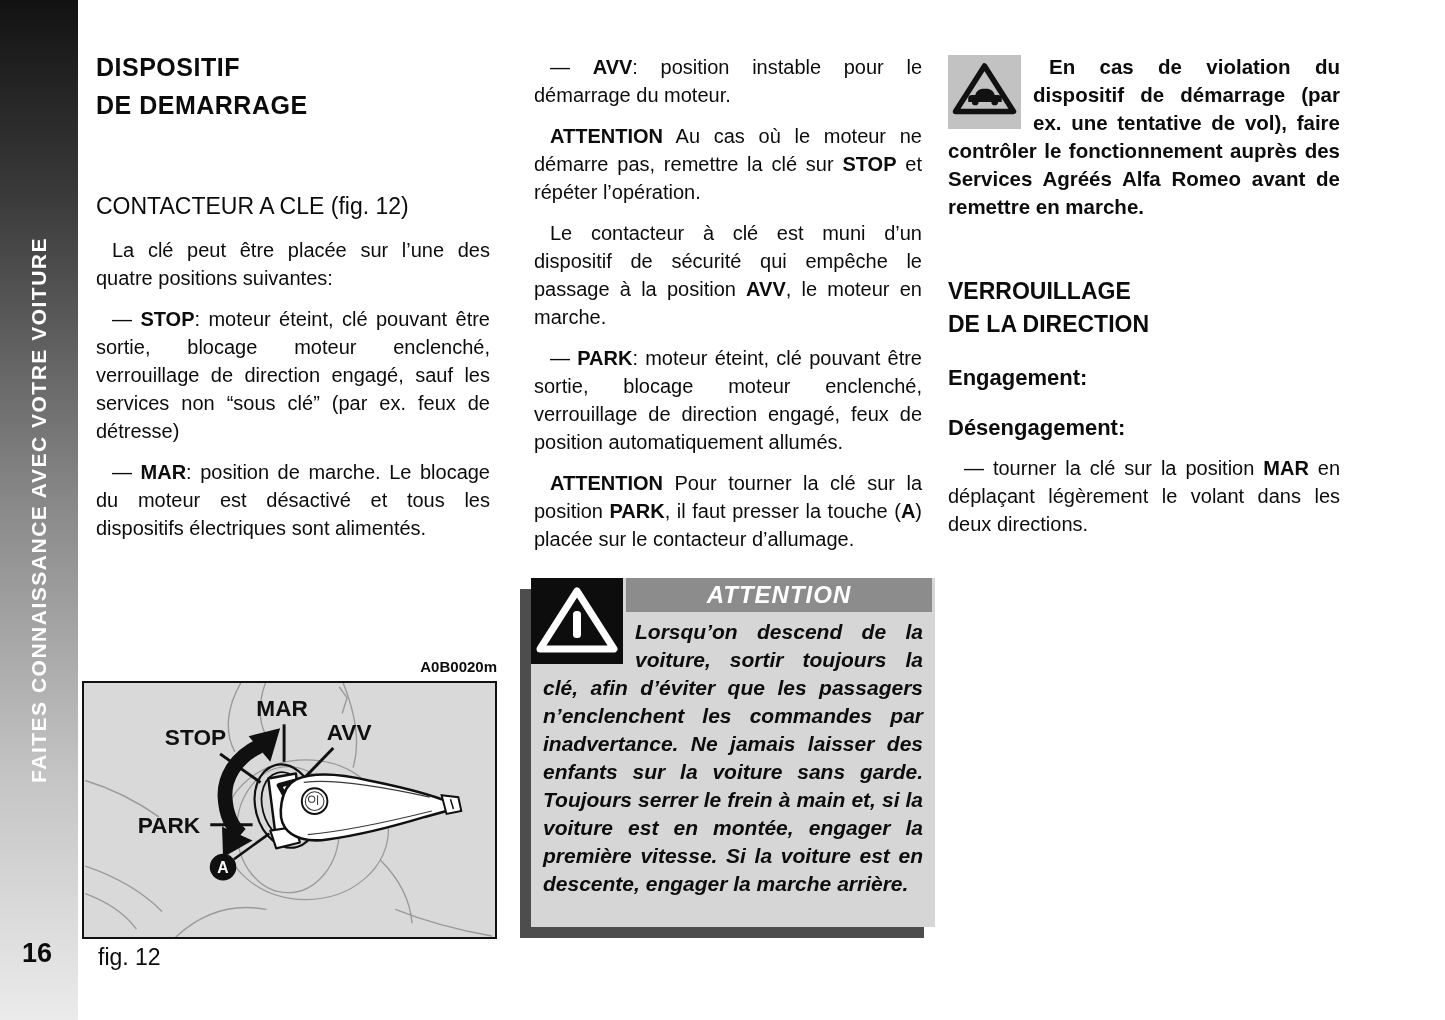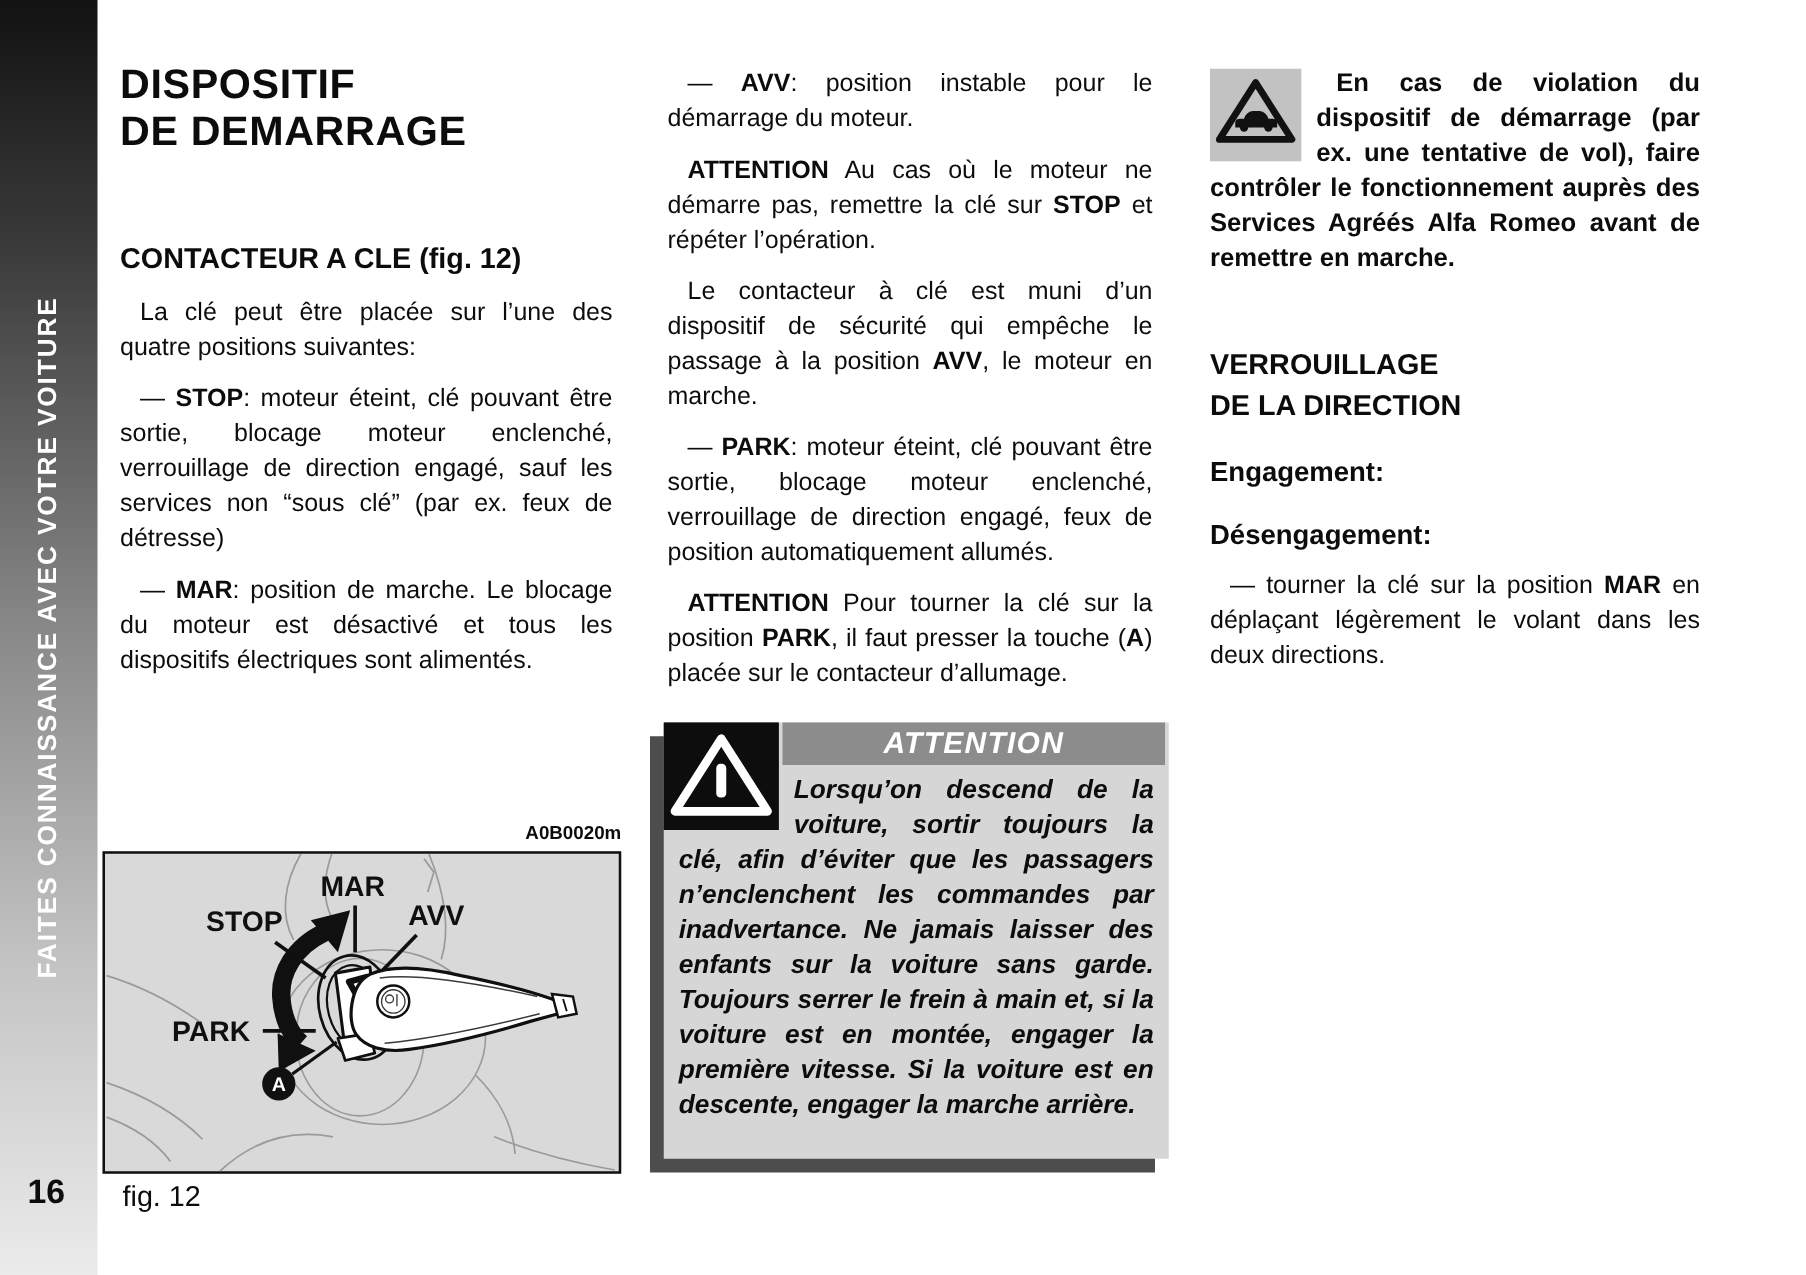--- a/index.html
+++ b/index.html
@@ -12,24 +12,24 @@
            display:flex;align-items:center;justify-content:center;}
   .sidebar-label{writing-mode:vertical-rl;transform:rotate(180deg);
                  color:#fff;font-weight:bold;font-size:21px;letter-spacing:1.5px;white-space:nowrap;}
 
   .page-number{position:absolute;left:22px;top:938px;font-size:27px;font-weight:bold;}
 
   
   .col{position:absolute;}
   .col-left {left:96px; top:48px;width:394px;}
   .col-mid  {left:534px;top:53px;width:388px;}
-  .col-right{left:968px;top:53px;width:392px;}
+  .col-right{left:948px;top:53px;width:392px;}
 
-  .title{font-size:33px;font-weight:bold;line-height:38px;letter-spacing:.5px;white-space:pre-line;margin:0;}
-  .section-heading{font-size:23px;font-weight:bold;margin:69px 0 0;}
+  .title{font-size:25px;font-weight:bold;line-height:38px;letter-spacing:.5px;white-space:pre-line;margin:0;}
+  .section-heading{font-size:23px;font-weight:normal;margin:69px 0 0;}
   .subsection-heading{font-size:23px;font-weight:bold;line-height:33px;white-space:pre-line;margin:54px 0 0;}
   .minor-heading{font-size:22px;font-weight:bold;margin:24px 0 0;}
 
   p.body{font-size:20px;line-height:28px;text-align:justify;text-indent:16px;margin:13px 0 0;}
   .col-left .section-heading + p.body{margin-top:16px;}
   .col-mid p.body:first-child{margin-top:0;}
 
   
   .bold-para{font-size:20.5px;font-weight:bold;line-height:28px;text-align:justify;
              text-indent:16px;margin:0;}

